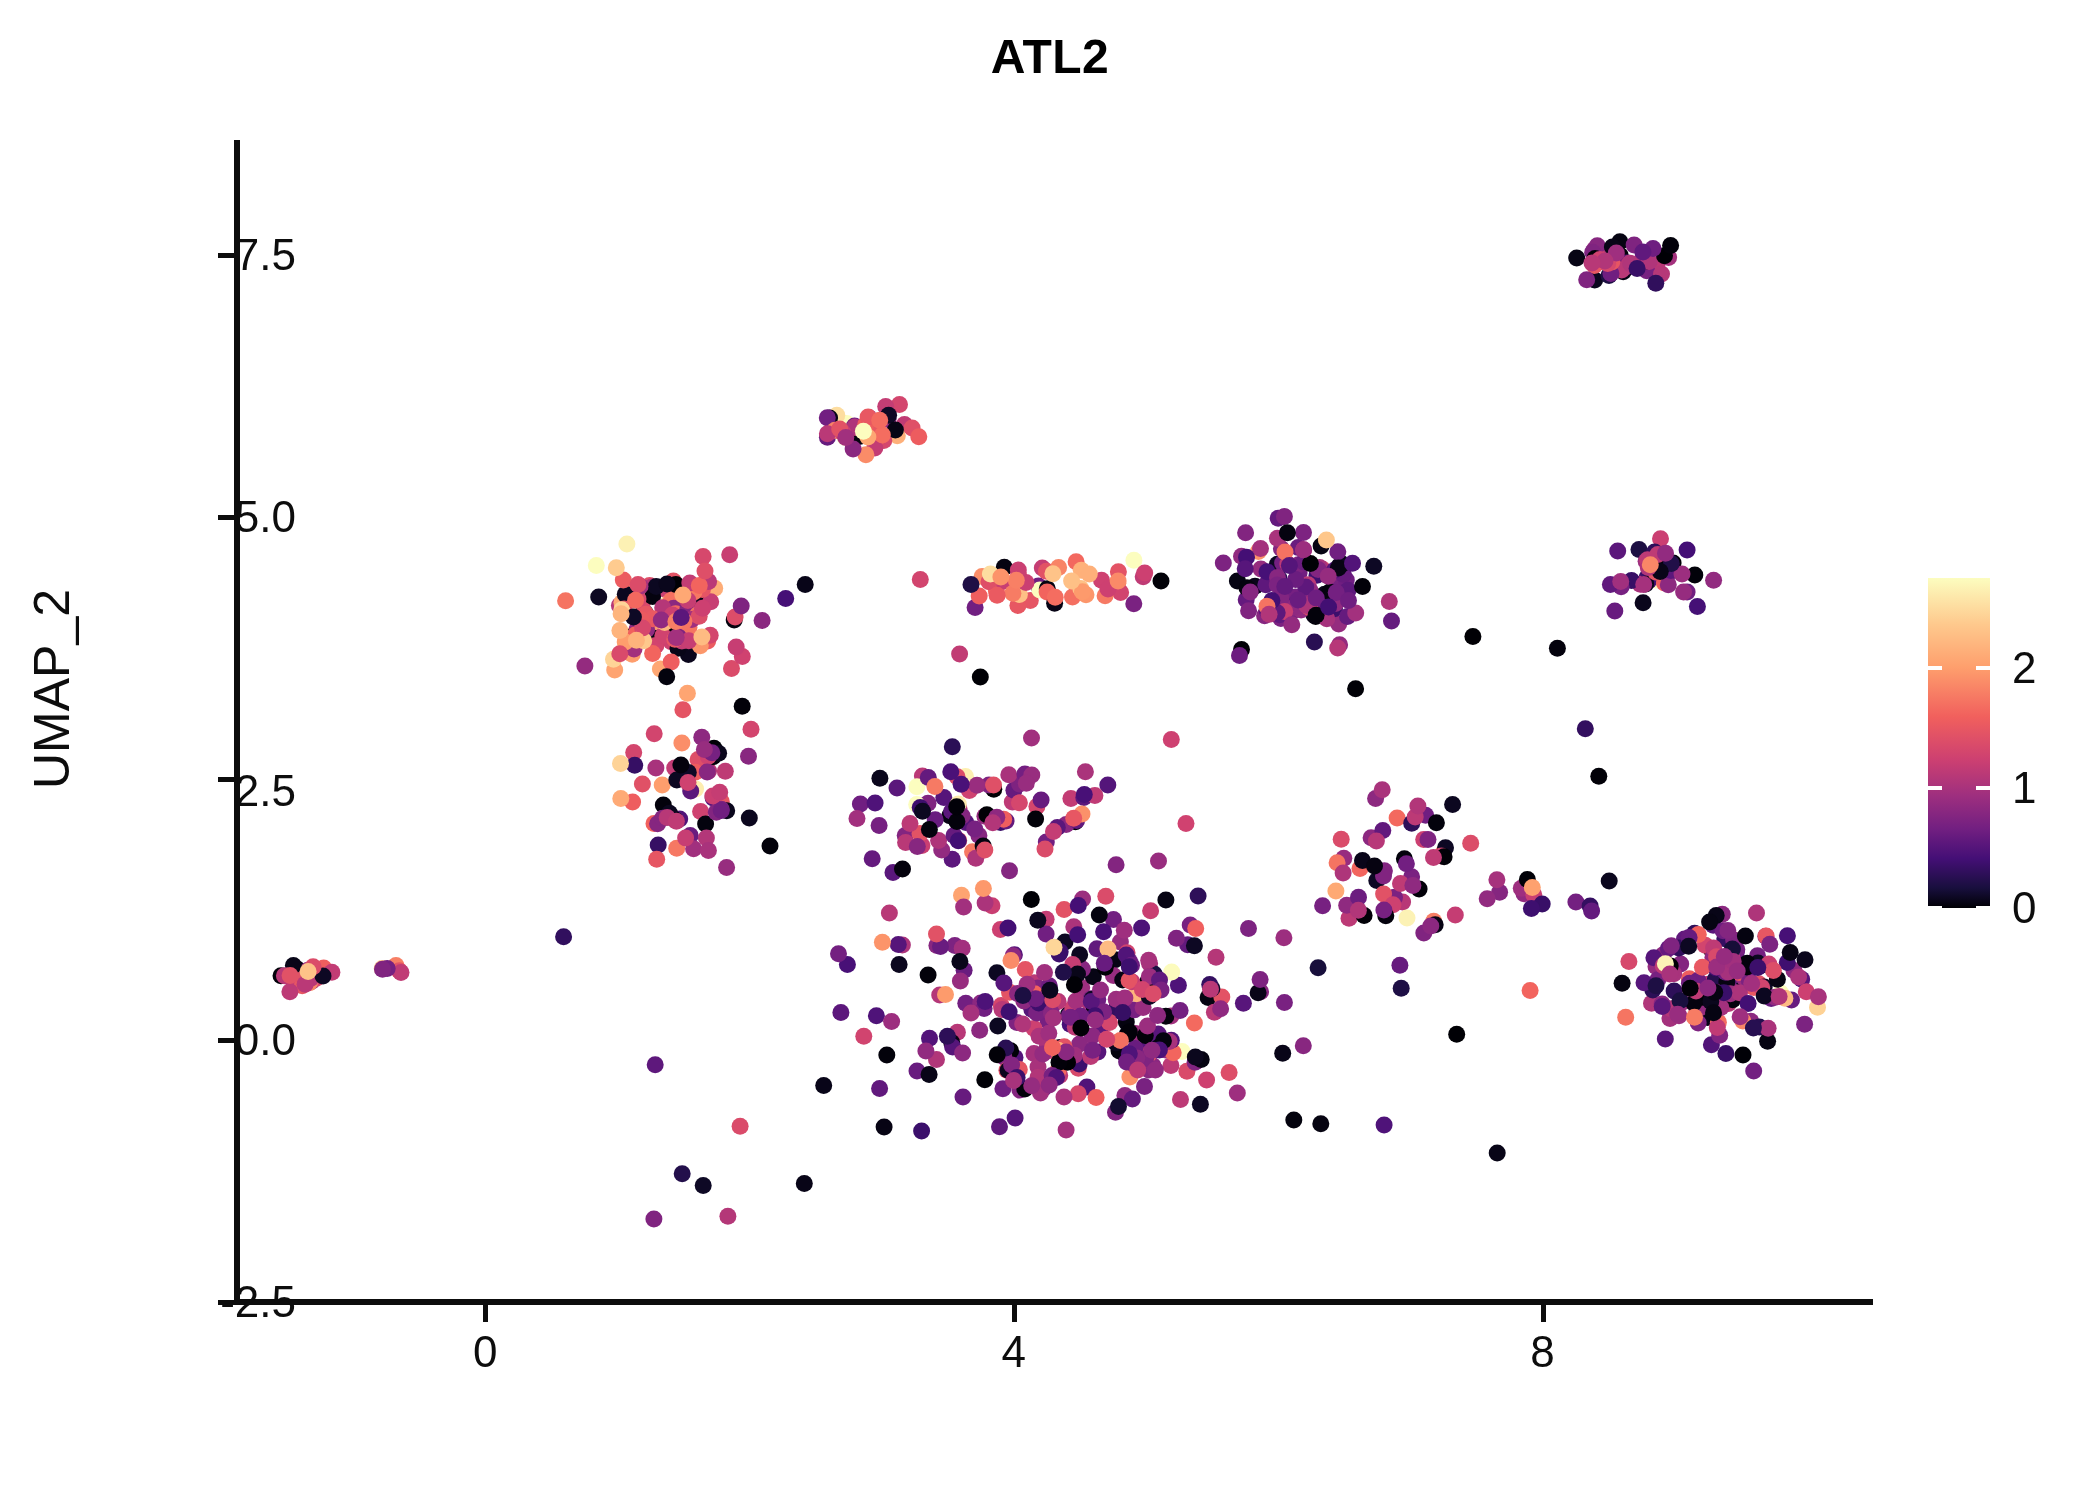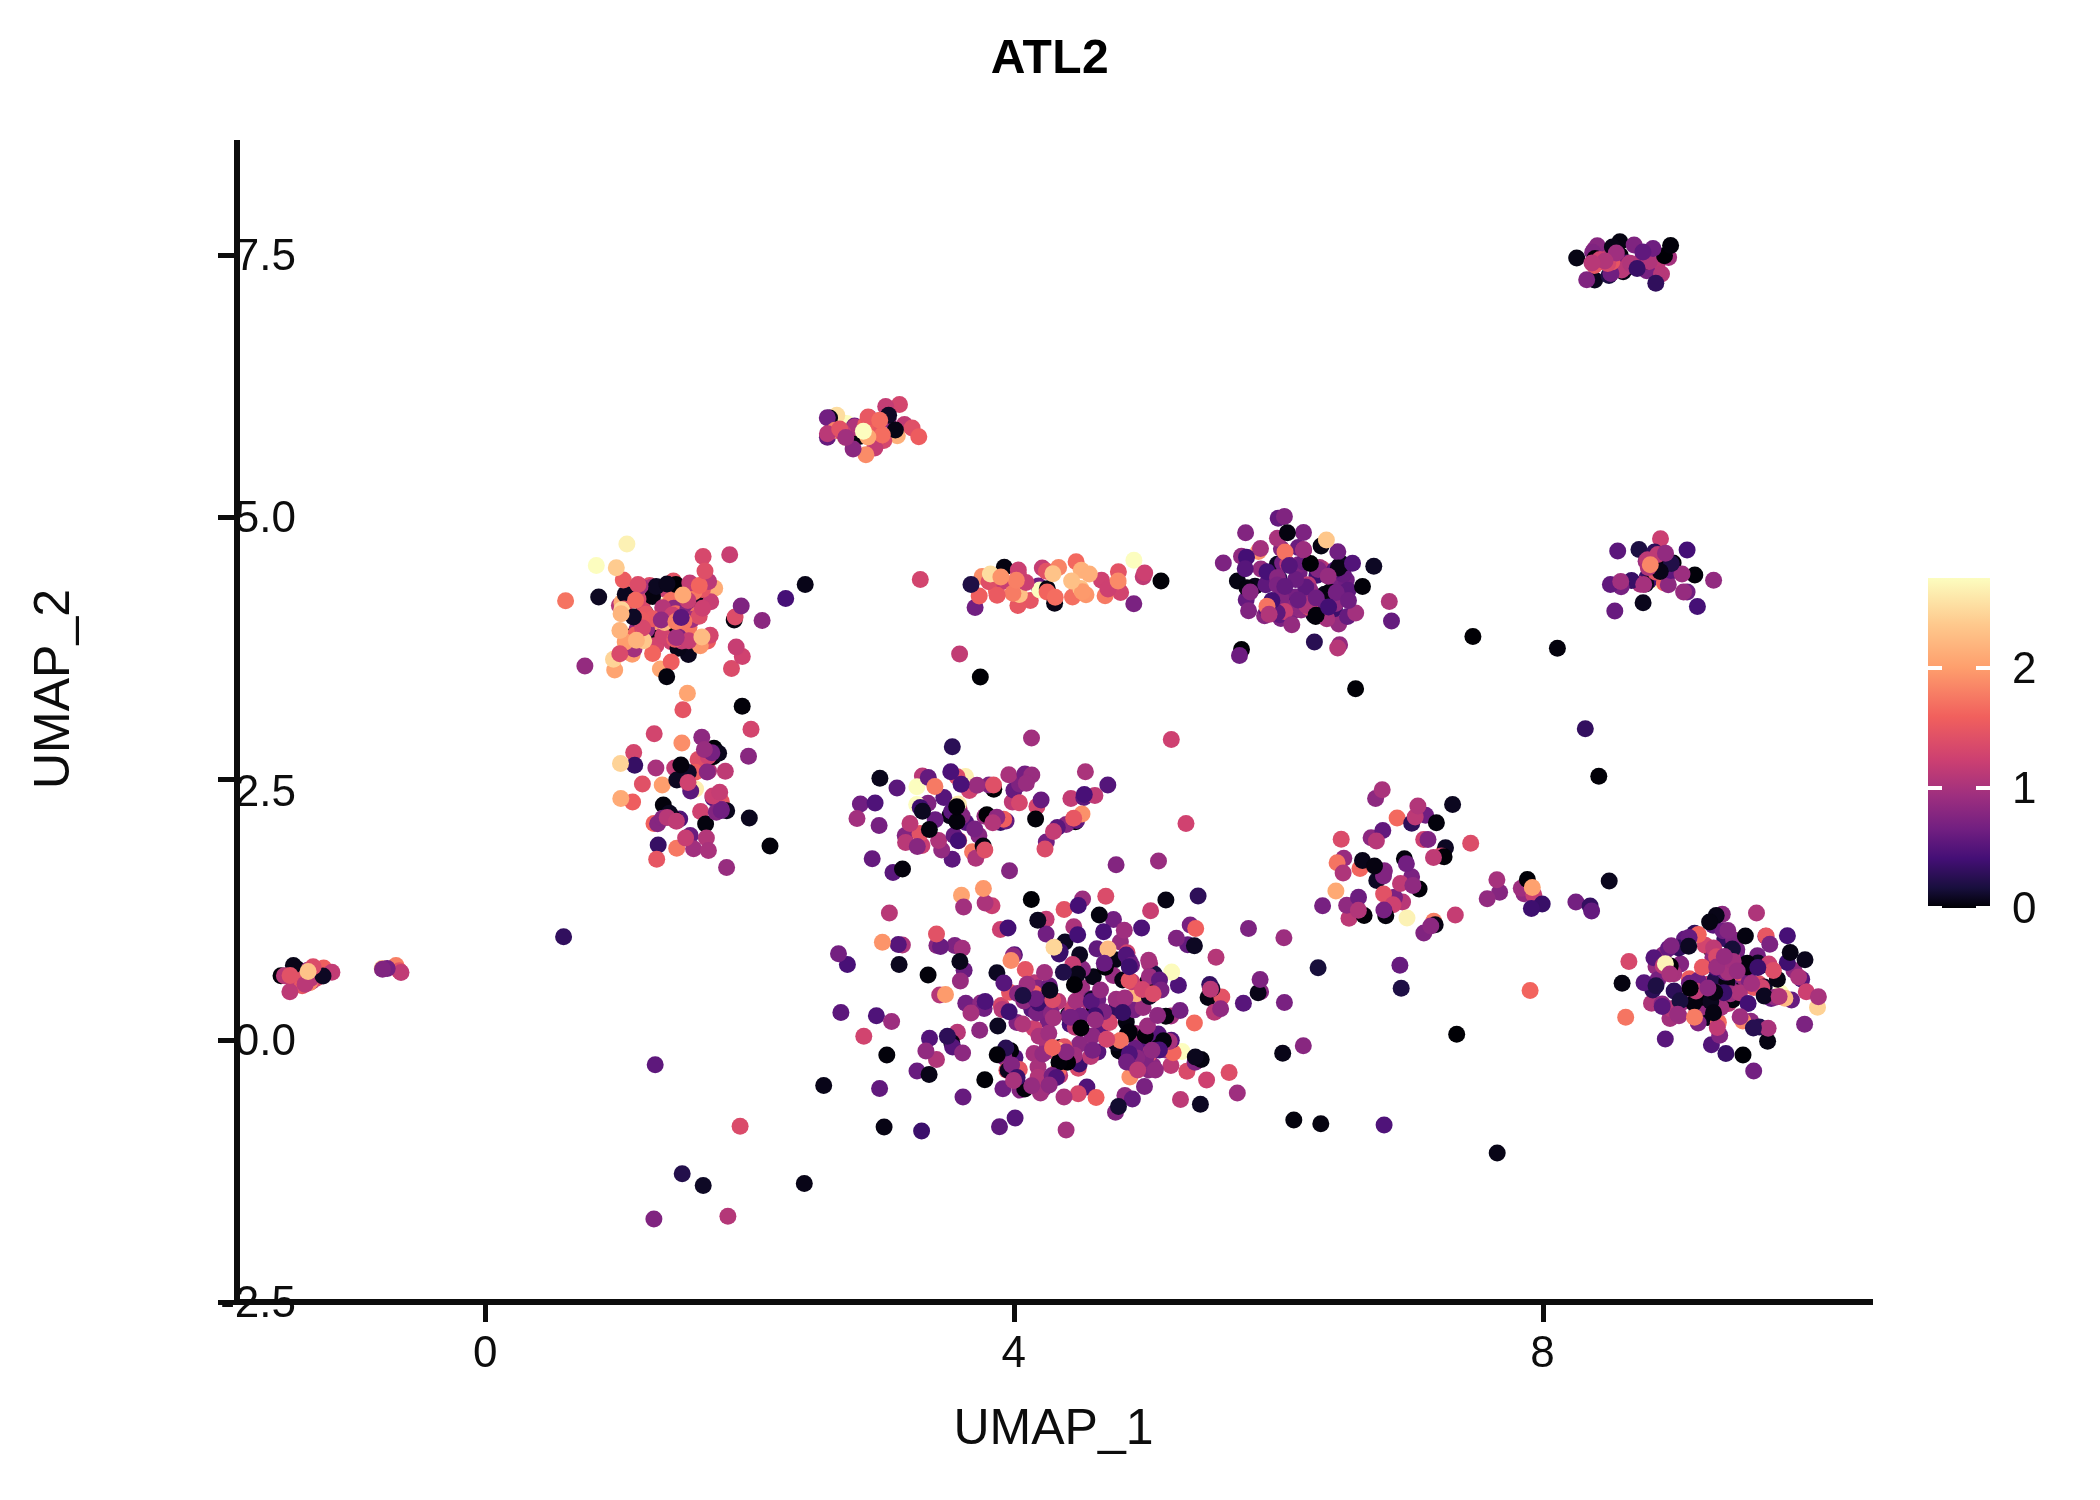--- a/index.html
+++ b/index.html
@@ -1320,21 +1320,20 @@
         <circle cx="695.4" cy="689.4" r="8.5" fill="rgb(4,2,13)"></circle>
         <circle cx="1121.6" cy="548.7" r="8.5" fill="rgb(1,1,7)"></circle>
         <circle cx="571.2" cy="444.5" r="8.5" fill="rgb(8,5,24)"></circle>
         <circle cx="448.2" cy="1033.7" r="8.5" fill="rgb(35,15,75)"></circle>
         <circle cx="899.8" cy="463.8" r="8.5" fill="rgb(122,34,129)"></circle>
         <circle cx="774.0" cy="787.9" r="8.5" fill="rgb(67,15,116)"></circle>
         <circle cx="604.5" cy="813.7" r="8.5" fill="rgb(116,32,129)"></circle>
       </svg>
     </div>
 
-  <div id="axis-title-x">UMAP_1</div>
   <div id="axis-title-y">UMAP_2</div>
 
   <div id="legend">
     <div id="legend-bar"></div>
   <div class="legend-tick left" style="top: 328px;"></div>
       <div class="legend-tick right" style="top: 328px;"></div>
       <div class="legend-tick left" style="top: 208px;"></div>
       <div class="legend-tick right" style="top: 208px;"></div>
       <div class="legend-tick left" style="top: 88px;"></div>
       <div class="legend-tick right" style="top: 88px;"></div>

